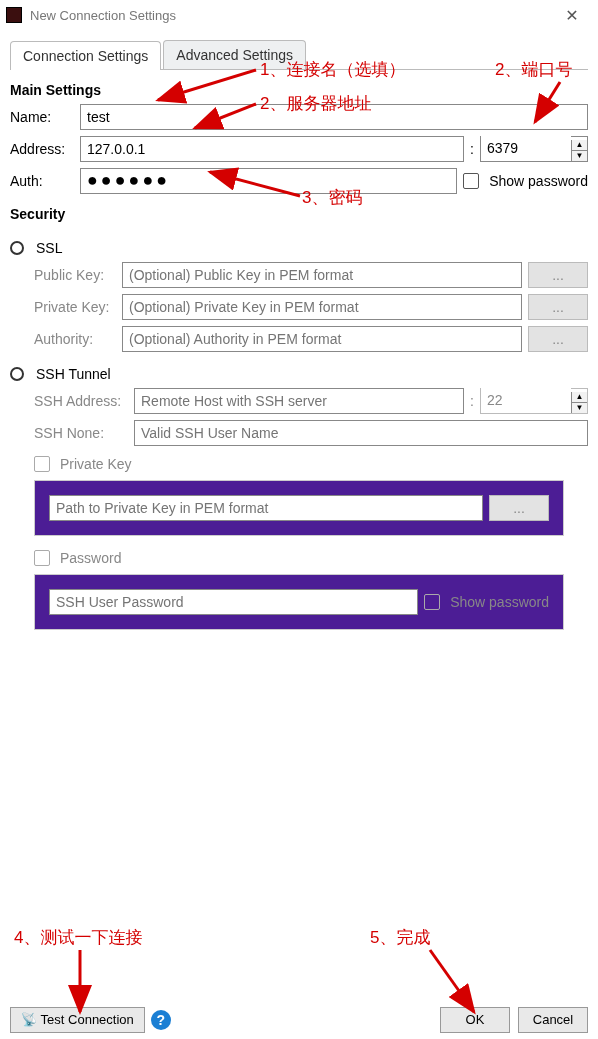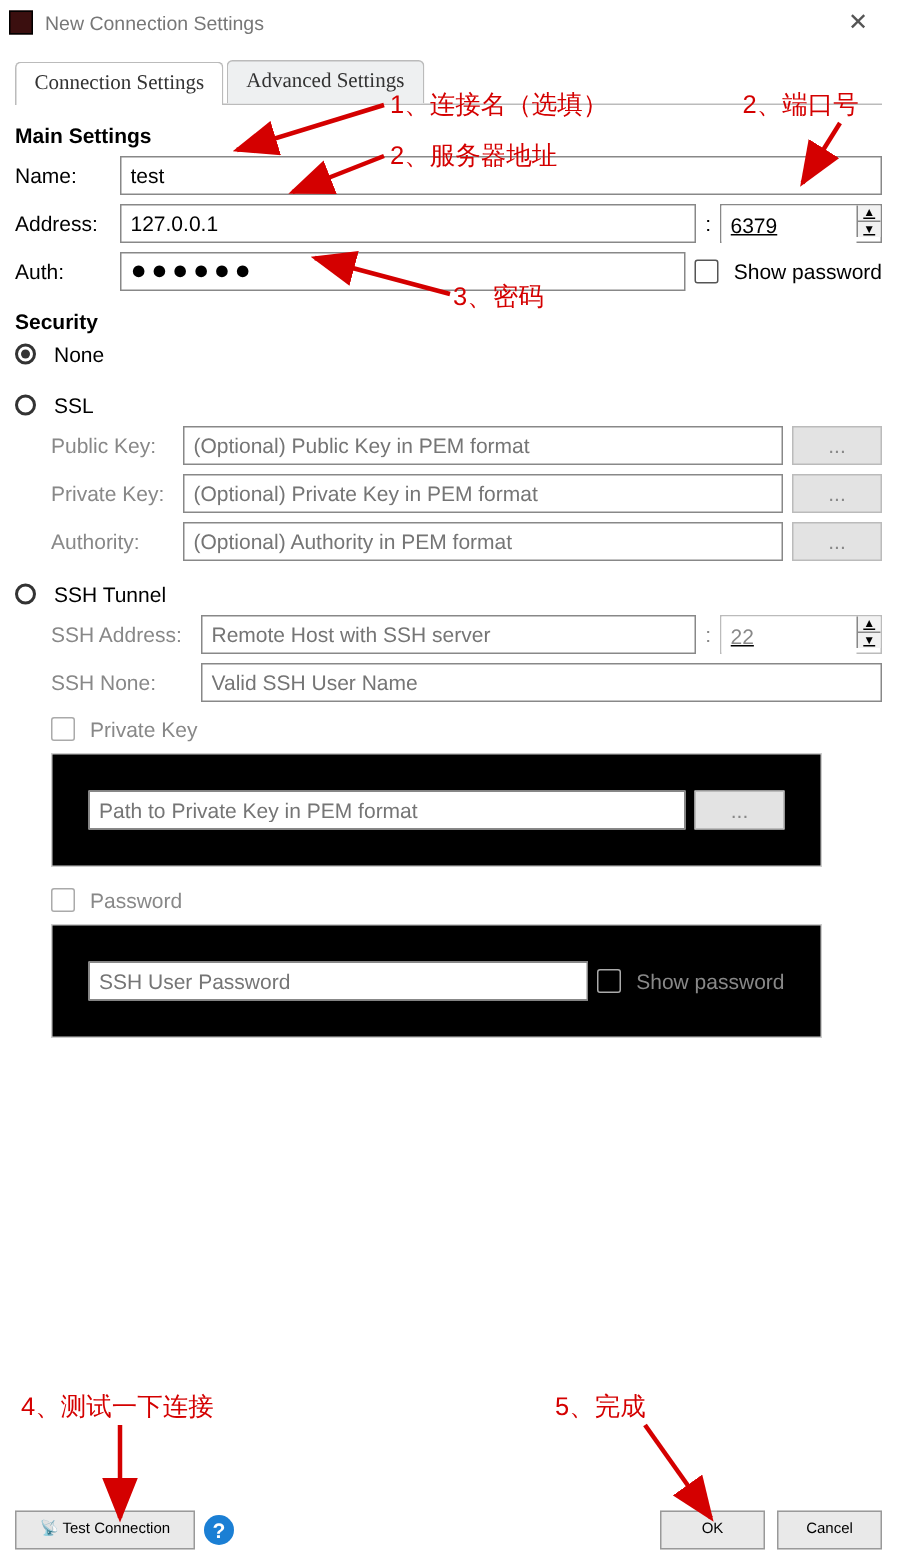--- a/index.html
+++ b/index.html
@@ -28,21 +28,20 @@
   .titlebar .close {
     margin-left: auto;
     width: 40px; text-align: center;
     font-size: 16px; color: #555;
   }
   .content { padding: 6px 10px 0 10px; }
   .tabs {
     display: flex; gap: 0;
     border-bottom: 1px solid #bbb;
     margin-top: 4px;
-    font-family: Liberation Serif, serif;
   }
   .tab {
     padding: 6px 12px 6px 12px;
     border: 1px solid #bbb;
     border-bottom: none;
     background: #eef0f1;
     border-radius: 4px 4px 0 0;
     margin-right: 2px;
     color: #333;
     position: relative;
@@ -73,24 +72,23 @@
     font-size: 14px;
     background: #fff;
   }
   .dotted-pw { letter-spacing: 3px; font-family: Arial; font-size: 18px; line-height: 18px; }
   .input-disabled {
     background: #e3e3e3;
     color: #888;
     border: 1px solid #bbb;
   }
   .spinbox {
-    display: flex; align-items: flex-start;
+    display: flex; align-items: flex-end;
     border: 1px solid #888;
     height: 26px;
-    text-decoration: underline;
   }
   .spinbox input {
     border: none; width: 60px; padding: 2px 6px; font-size:14px;
   }
   .spinbox .spins {
     width: 16px; border-left: 1px solid #888;
     display:flex; flex-direction:column;
     background:#f2f2f2;
   }
   .spinbox .spins div{ flex:1; font-size:8px; text-align:center; line-height:10px; border-bottom:1px solid #888;}
@@ -108,37 +106,37 @@
     content:""; width:6px; height:6px; background:#333; border-radius:50%;
     position:absolute; top:2px; left:2px;
   }
   .subgroup { margin-left: 24px; }
   .browse-btn {
     width: 60px; height: 26px; background:#e3e3e3; border:1px solid #bbb;
     text-align:center; line-height:24px; color:#888;
   }
   .ssh-box {
     border:1px solid #ccc;
-    background:#000000;
-    padding: 24px;
-    margin: 8px 40px 0 24px;
+    background:#4c1d95;
+    padding: 14px;
+    margin: 8px 24px 0 24px;
     display:flex; gap:6px; align-items:center;
   }
   .ssh-box input{ flex:1; }
   .bold-weak{ color:#888; font-weight:bold;}
   .footer {
     position:absolute; bottom:6px; left:0; right:0;
     display:flex; align-items:center;
     padding: 0 10px;
   }
   .btn {
     height:26px; min-width:70px; padding:0 10px;
     background:#e9e9e9; border:1px solid #999;
     text-align:center; line-height:24px;
-    font-size:10px;
+    font-size:13px;
   }
   .help-icon{
     width:20px; height:20px; border-radius:50%;
     background:#1b7fd4; color:#fff; font-weight:bold;
     text-align:center; line-height:20px; font-size:14px;
     margin-left:6px;
   }
   .disabled-text{ color:#888; }
 
   
@@ -186,24 +184,20 @@
 
   <div class="row">
     <div class="row-label">Auth:</div>
     <div class="textinput dotted-pw" style="flex:1">●●●●●●</div>
     <span class="chk"></span>
     <span>Show password</span>
   </div>
 
   <div class="section-title">Security</div>
 
-  <div class="row">
-    <span class="radio checked"></span>
-    <span>None</span>
-  </div>
 
   <div class="row" style="margin-top:18px">
     <span class="radio"></span>
     <span>SSL</span>
   </div>
 
   <div class="subgroup">
     <div class="row">
       <div class="row-label row-label-w disabled-text">Public Key:</div>
       <input type="text" class="input-disabled" style="flex: 1 1 0%;" disabled="" placeholder="(Optional) Public Key in PEM format">

